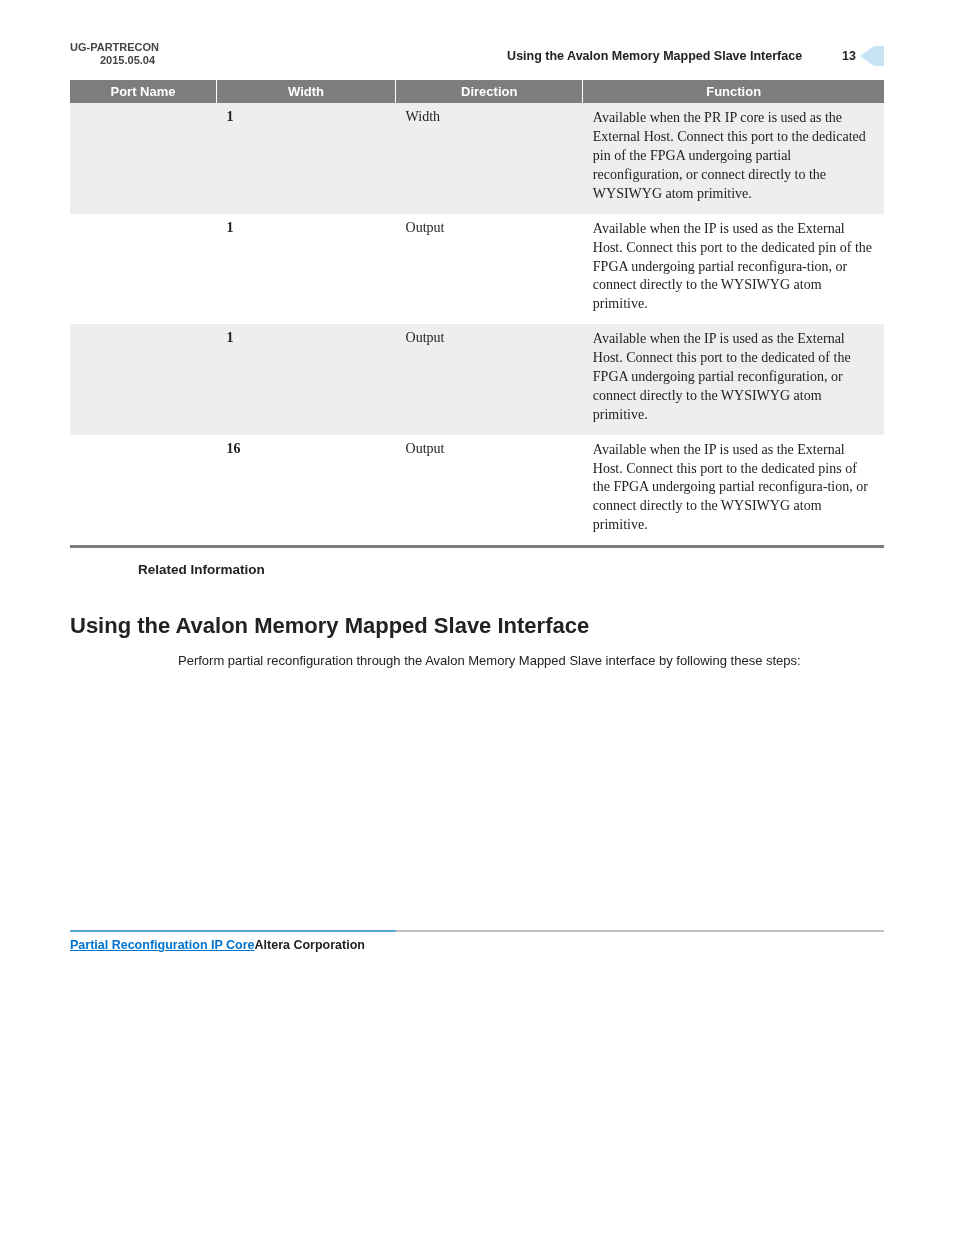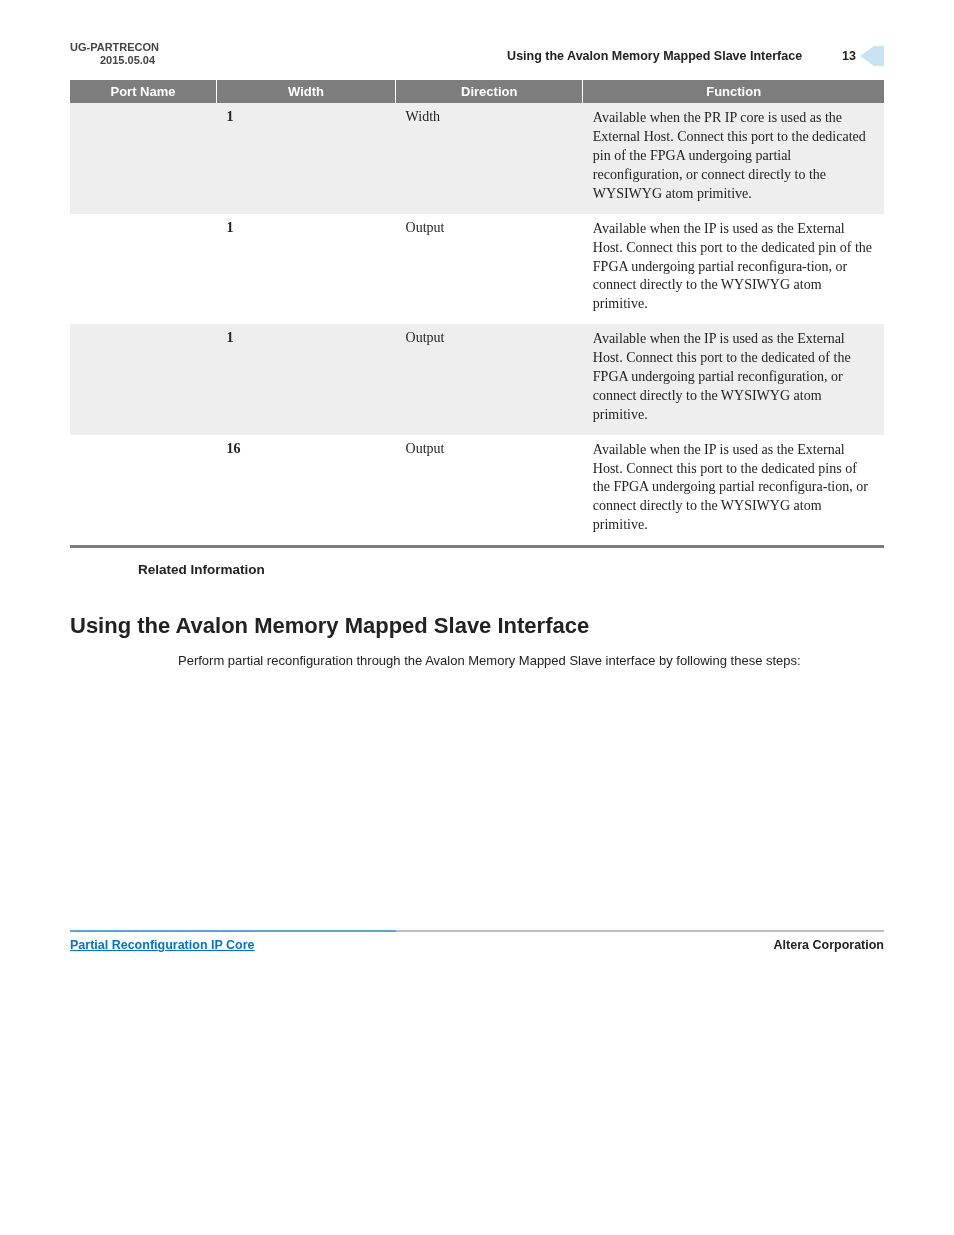--- a/index.html
+++ b/index.html
@@ -132,24 +132,23 @@
   }
 
   .footer-sep {
     border: none;
     height: 2px;
     background: linear-gradient(to right,#5aa6d8,#5aa6d8 40%,#bfbfbf 40%,#bfbfbf);
     margin: 260px 0 6px 0;
   }
   .footer-row {
     display: flex;
-    justify-content: space-between;
+    justify-content: flex-start;
     font-size: 12.5px;
     font-weight: 700;
-    gap: 32px;
   }
   .footer-left { color: #0073cf; }
   .footer-right { color: #222; }
 
   .feedback {
     margin-top: 18px;
     display: flex;
     align-items: center;
     gap: 8px;
   }

